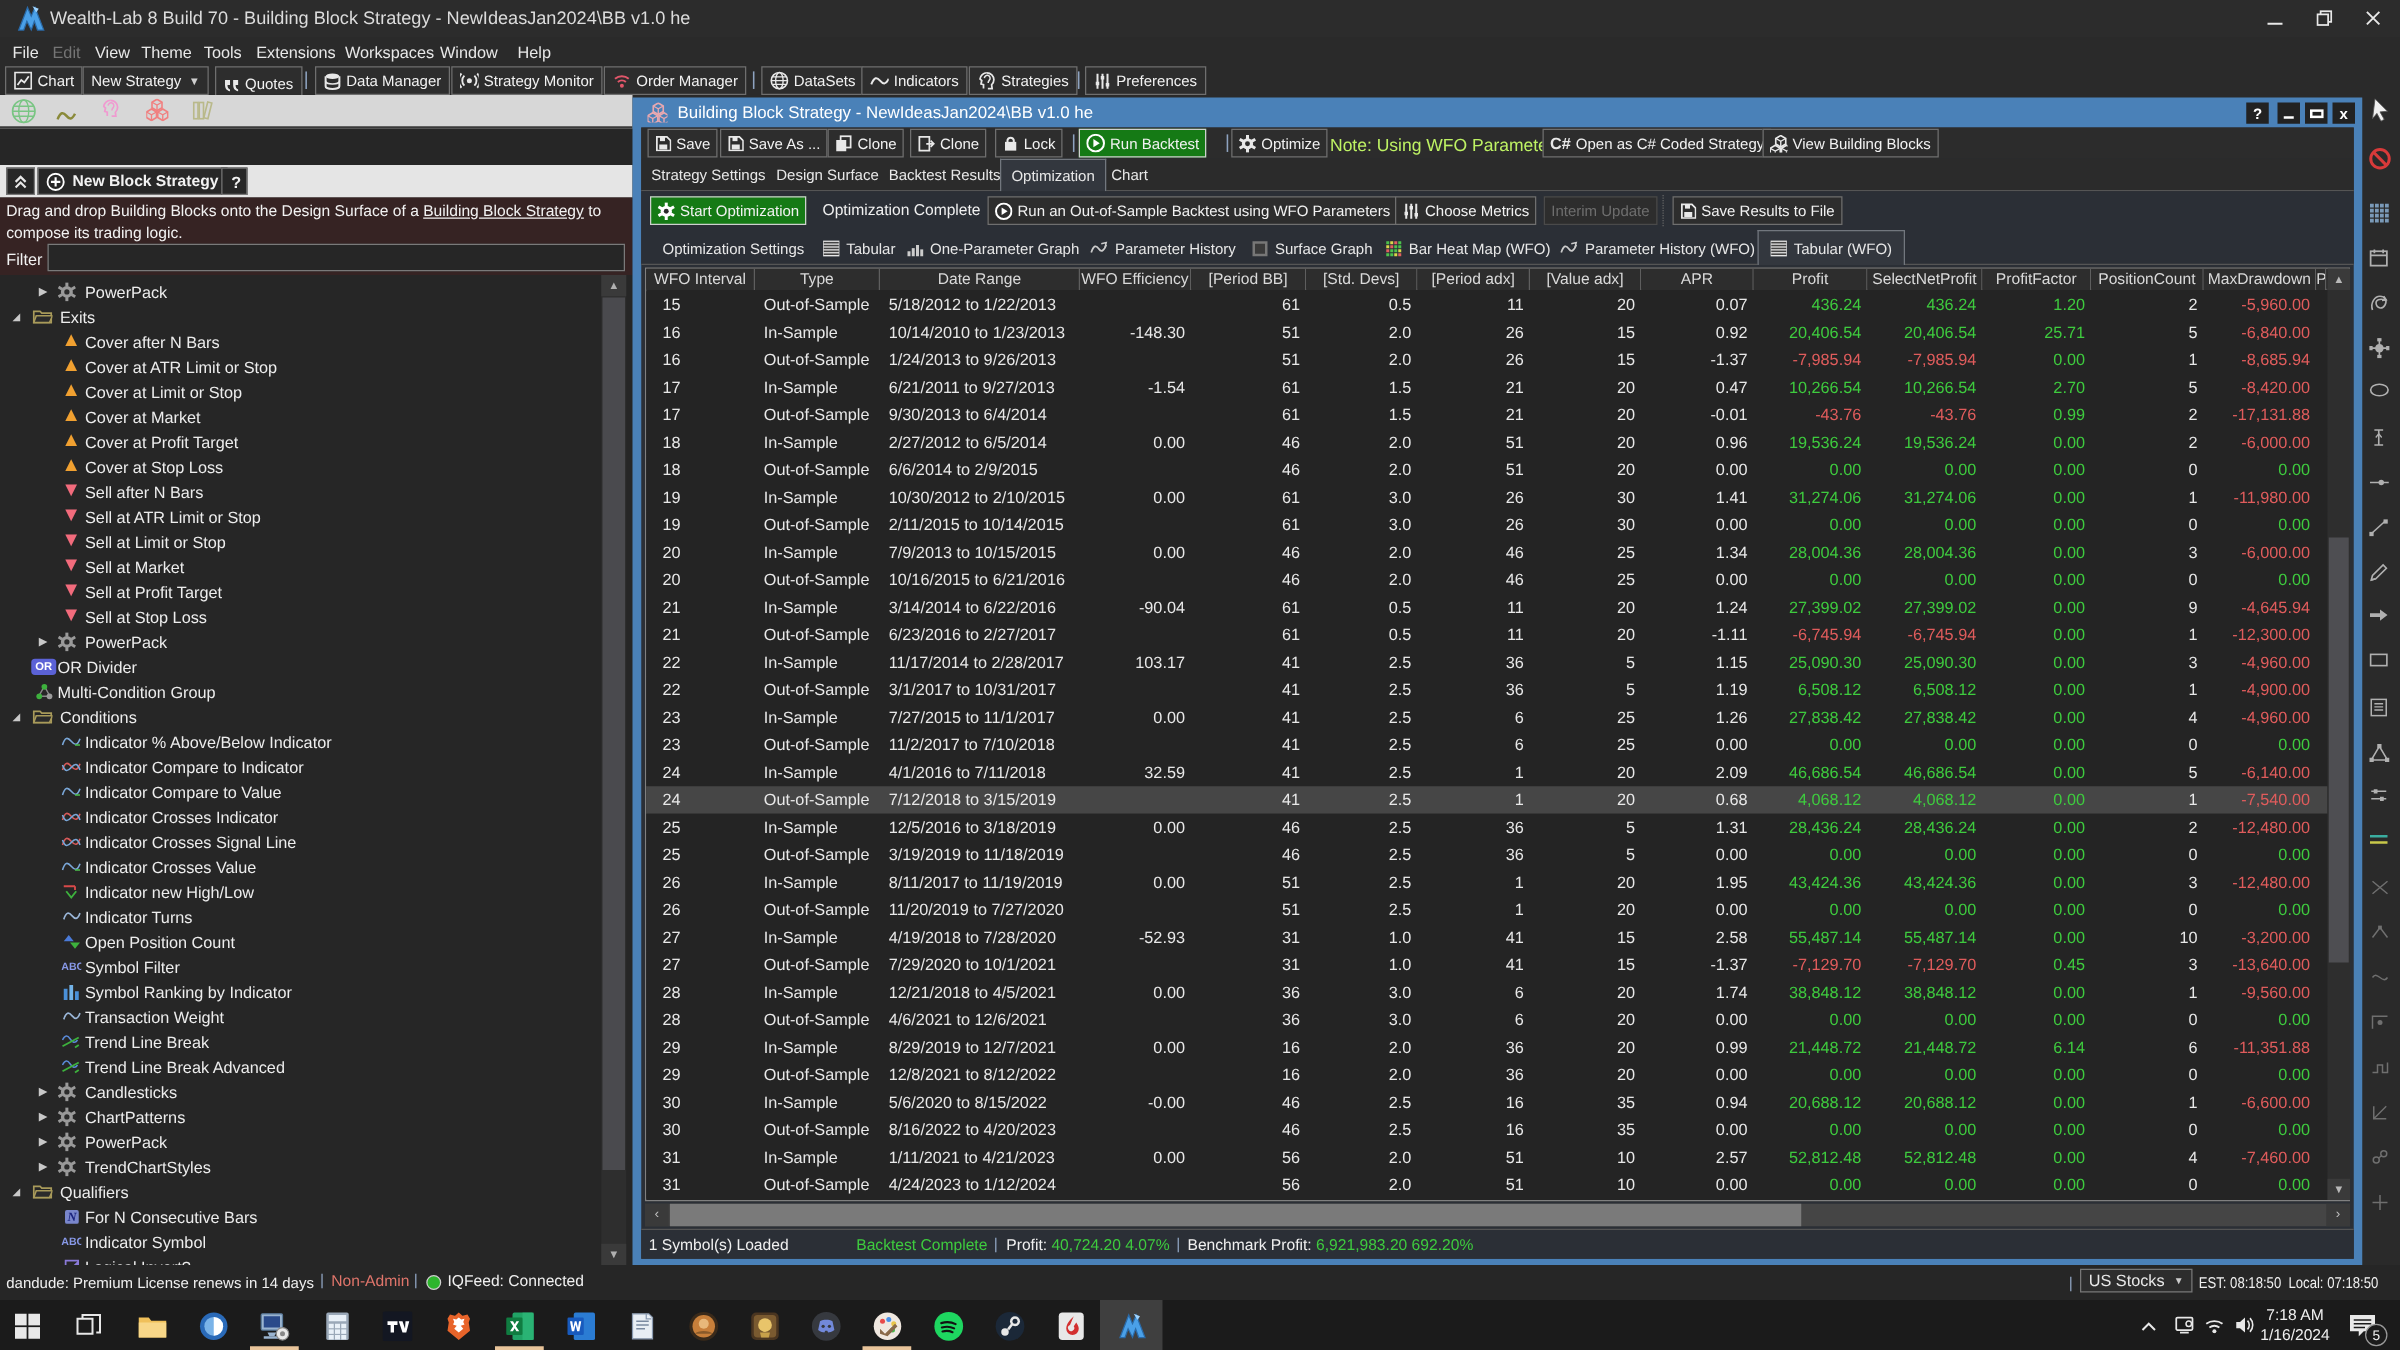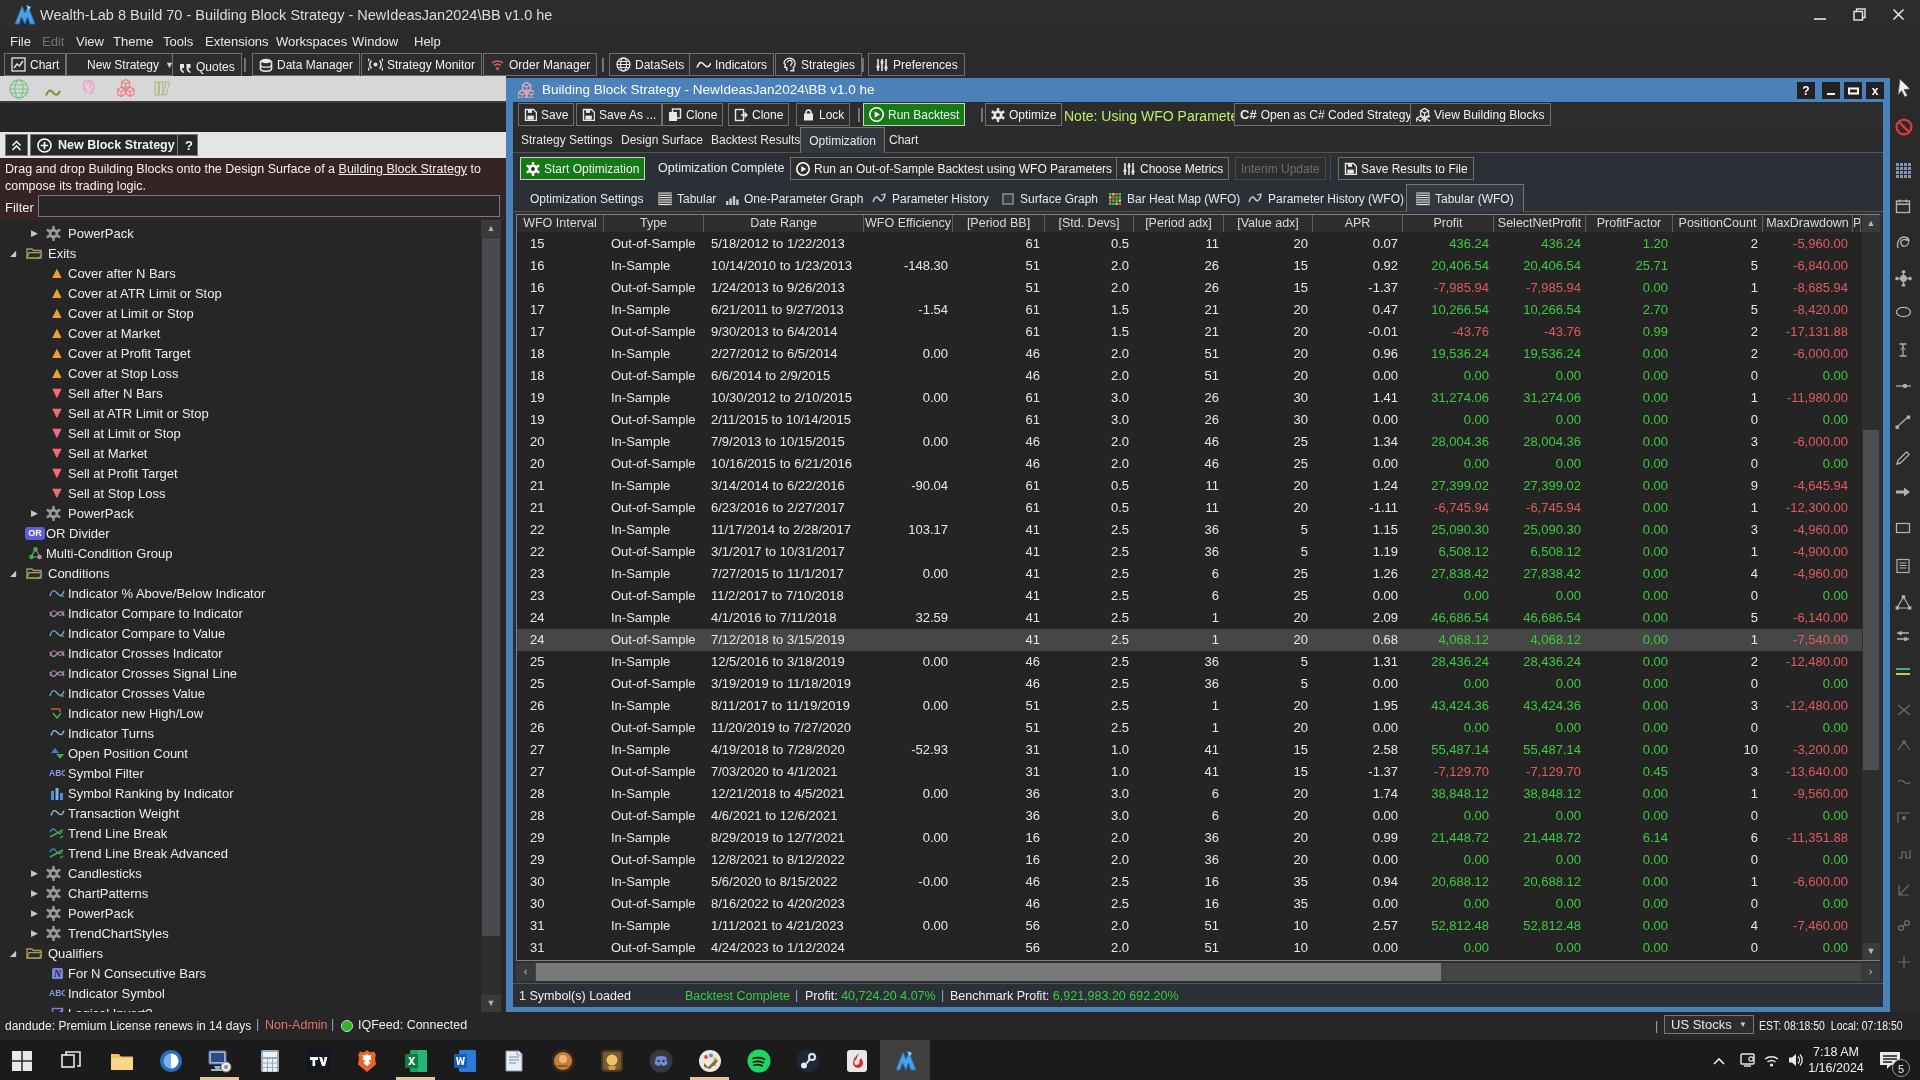--- a/index.html
+++ b/index.html
@@ -53,21 +53,21 @@
 <span class="abs" style="left:414px;top:4px;color:#e8e8e8;font-size:13px">Help</span>
 </div>
 <div class="abs" style="left:0;top:52px;width:1920px;height:24px;background:#2a2a2a">
 <div class="btn abs" style="left:4px;top:1px;font-size:12px;padding:0 6px">
       <svg width="15" height="15" viewBox="0 0 15 15">
         <rect x="1" y="1" width="13" height="13" fill="none" stroke="#e8e8e8" stroke-width="1.3"></rect>
         <path d="M3 11l3-4 2.5 2 3.5-5" fill="none" stroke="#e8e8e8" stroke-width="1.4"></path>
       </svg>
       <span>Chart</span>
     </div>
-<div class="btn abs" style="left:66px;top:1px;font-size:12px;padding:0 20px">
+<div class="btn abs" style="left:66px;top:1px;font-size:12px;padding:0 6px">
       <span>New Strategy</span>
       <span style="margin-left:2px;font-size:9px;color:#cfcfcf">▼</span>
     </div>
 <div class="btn abs" style="left:172px;top:1px;font-size:12px;padding:13px 6px">
       <svg width="13" height="13" viewBox="0 0 13 13">
         <path d="M1 3h4v4H3c0 2 .6 3 2 3.6V12C2 11.4 1 9.4 1 6.6zM7.5 3h4v4H9.5c0 2 .6 3 2 3.6V12c-3-0.6-4-2.6-4-5.4z" fill="#e8e8e8"></path>
       </svg>
       <span>Quotes</span>
     </div>
 <span class="abs sep" style="left:239px;top:3px">|</span>
@@ -1078,21 +1078,21 @@
             <div class="cell r grn" style="width:91px">55,487.14</div>
             <div class="cell r grn" style="width:92px">55,487.14</div>
             <div class="cell r grn" style="width:87px">0.00</div>
             <div class="cell r" style="width:90px">10</div>
             <div class="cell r red" style="width:90px">-3,200.00</div>
             <div class="cell" style="width:8px"></div>
           </div>
 <div class="trow">
             <div class="cell" style="width:87px;padding-left:13px">27</div>
             <div class="cell" style="width:100px;padding-left:7px">Out-of-Sample</div>
-            <div class="cell" style="width:160px;padding-left:7px">7/03/2020 to 4/1/2021</div>
+            <div class="cell" style="width:160px;padding-left:7px">7/29/2020 to 10/1/2021</div>
             <div class="cell r" style="width:89px"></div>
             <div class="cell r" style="width:92px">31</div>
             <div class="cell r" style="width:89px">1.0</div>
             <div class="cell r" style="width:90px">41</div>
             <div class="cell r" style="width:89px">15</div>
             <div class="cell r" style="width:90px">-1.37</div>
             <div class="cell r red" style="width:91px">-7,129.70</div>
             <div class="cell r red" style="width:92px">-7,129.70</div>
             <div class="cell r grn" style="width:87px">0.45</div>
             <div class="cell r" style="width:90px">3</div>

